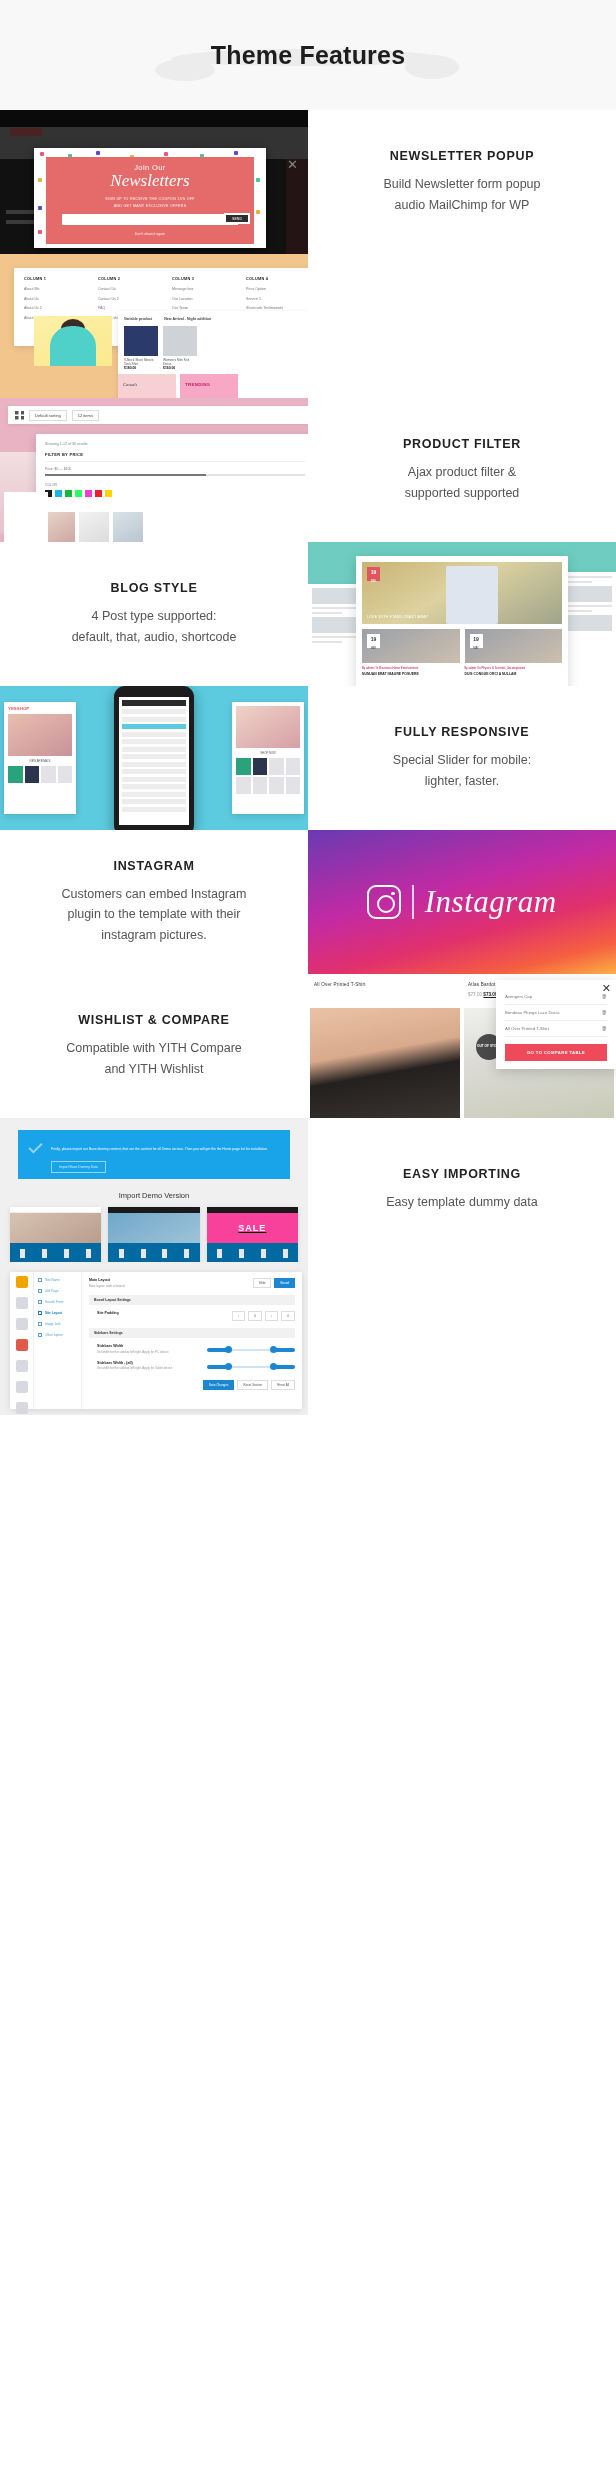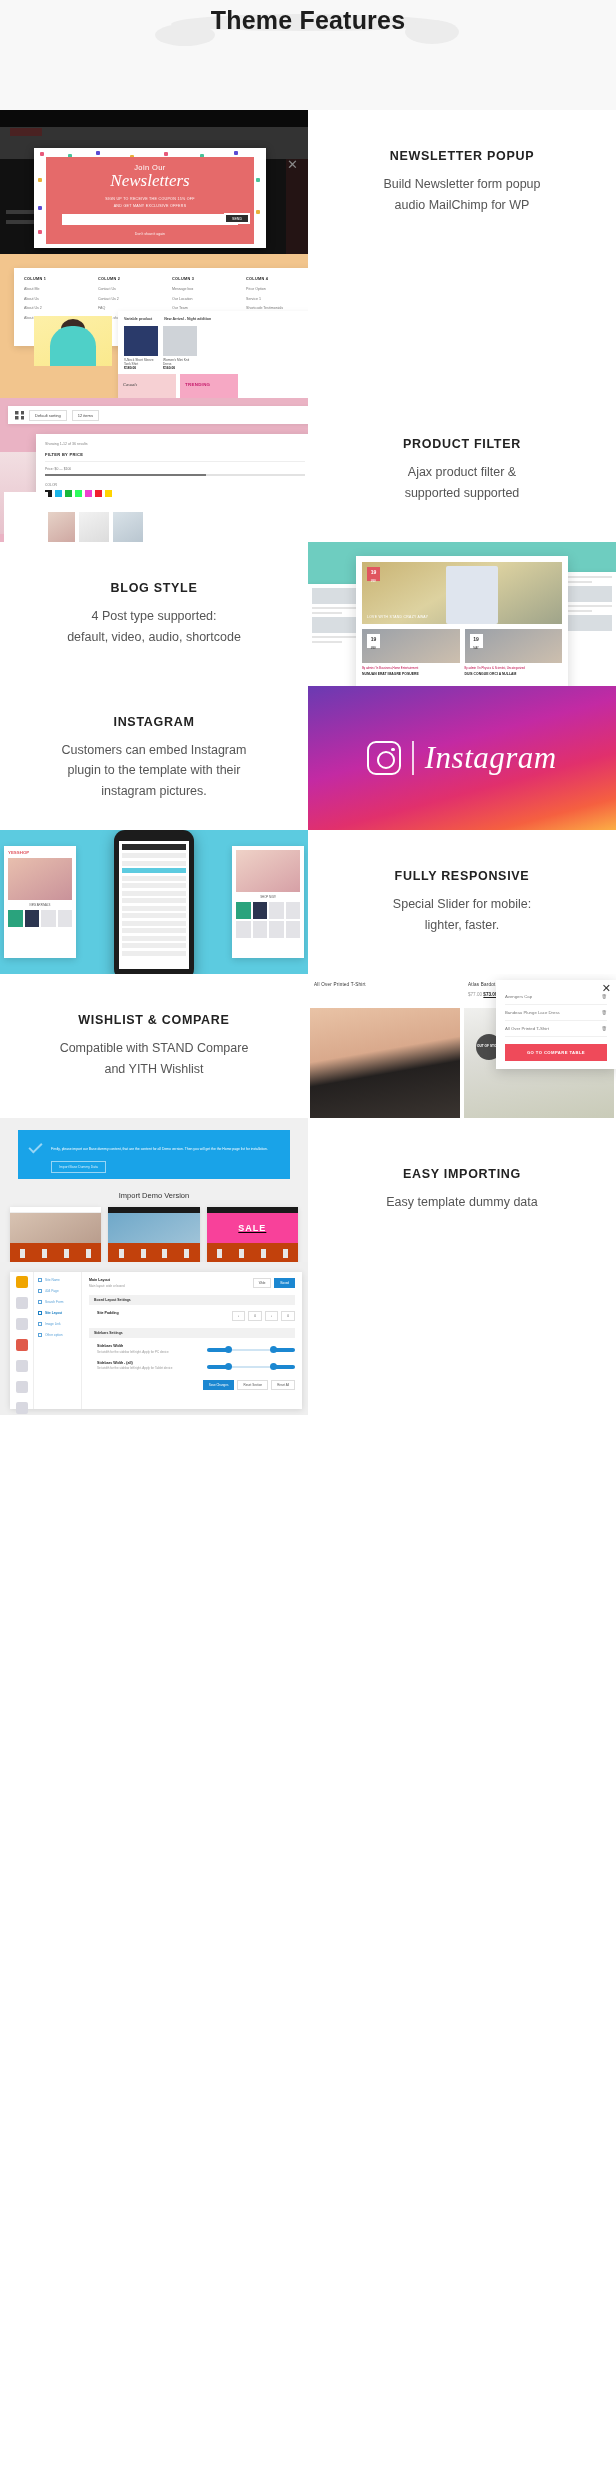--- a/index.html
+++ b/index.html
@@ -10,21 +10,21 @@
     width:616px;
     overflow-x:hidden;
   }
   .page { width:616px; position:relative; }
 
   
   .header {
     height:110px;
     background:#f8f8f8;
     display:flex;
-    align-items:flex-start;
+    align-items:center;
     justify-content:center;
     position:relative;
   }
   .title-wrap { position:relative; display:inline-block; padding:6px 40px; }
   .title-brush {
     position:absolute; left:0; top:14px; right:0; bottom:10px;
     background:#ececec;
     border-radius:46% 54% 52% 48% / 60% 55% 45% 40%;
     z-index:0;
   }
@@ -298,21 +298,21 @@
   .im-alert { margin:4px 10px 0; background:#19a3e8; color:#fff; display:flex; gap:7px; padding:6px 8px; }
   .im-check { width:18px; height:18px; flex:none; position:relative; }
   .im-check:after{ content:""; position:absolute; left:3px; top:7px; width:11px; height:5px;
     border-left:2.4px solid rgba(255,255,255,.55); border-bottom:2.4px solid rgba(255,255,255,.55);
     transform:rotate(-45deg); }
   .im-atxt { font-size:3.4px; line-height:1.75; }
   .im-abtn { margin-top:5px; display:inline-block; border:1px solid rgba(255,255,255,.55);
     padding:3px 7px; font-size:3.4px; color:rgba(255,255,255,.8); }
   .im-ttl { text-align:center; font-size:7.5px; color:#333; margin:12px 0 7px; }
   .im-cards { display:flex; gap:7px; padding:0 2px; }
-  .im-card { flex:1; background:#c2410c; box-shadow:0 1px 5px rgba(0,0,0,.1); padding-bottom:4px;text-decoration:underline; }
+  .im-card { flex:1; background:#0369a1; box-shadow:0 1px 5px rgba(0,0,0,.1); padding-bottom:4px;text-decoration:underline; }
   .im-bar { height:6px; background:#fff; border-bottom:1px solid #eee; position:relative; }
   .im-bar.dark { background:#1a1a1a; border:none; }
   .im-shot { height:30px; background:linear-gradient(150deg,#d8c3b2,#b99d8d); }
   .im-shot.b { background:linear-gradient(150deg,#6fa8c9,#9fc3d8); }
   .im-shot.p { background:#f8419a; display:flex; align-items:center; justify-content:center;
      color:#fff; font-weight:bold; font-size:9px; letter-spacing:1px; }
   .im-icons { display:flex; justify-content:space-around; padding:6px 2px 4px; }
   .im-ic { width:5px; height:9px; background:#e7e7e7; }
 
   
@@ -501,21 +501,21 @@
       <div class="feat-desc">Ajax product filter &amp;</div>
       <div class="feat-desc">supported supported</div>
     </div>
   </div>
 
   <div class="row">
     <div class="cell text-cell">
 
       <div class="feat-title">BLOG STYLE</div>
       <div class="feat-desc">4 Post type supported:</div>
-      <div class="feat-desc">default, video, audio, shortcode</div>
+      <div class="feat-desc">default, that, audio, shortcode</div>
     </div>
     <div class="cell bs">
       <div class="bs-side">
         <div class="bs-sm"></div>
         <div class="bs-line"></div>
         <div class="bs-line s"></div>
         <div class="bs-sm"></div>
         <div class="bs-line"></div>
         <div class="bs-line s"></div>
       </div>
@@ -551,35 +551,20 @@
               <div class="bs-date" style="background:#fff;color:#333">
                 <span>19</span>
                 <small>MAY</small>
               </div>
             </div>
             <div class="bs-meta">By admin / In Physics &amp; Scientist, Uncategorized</div>
             <div class="bs-ttl">DUIS CONGUE ORCI A NULLAM</div>
           </div>
         </div>
       </div>
-    </div>
-  </div>
-
-  <div class="row">
-    <div class="cell text-cell">
-
-      <div class="feat-title">INSTAGRAM</div>
-      <div class="feat-desc">Customers can embed Instagram</div>
-      <div class="feat-desc">plugin to the template with their</div>
-      <div class="feat-desc">instagram pictures.</div>
-    </div>
-    <div class="cell ig">
-      <span class="ig-mark"></span>
-      <span class="ig-div"></span>
-      <span class="ig-word">Instagram</span>
     </div>
   </div>
 
   <div class="row">
     <div class="cell rp">
       <div class="rp-lcard">
         <div class="rp-logo">YESSHOP</div>
         <div class="rp-hero"></div>
         <div class="rp-cap">NEW ARRIVALS</div>
         <div class="rp-grid">
@@ -625,27 +610,42 @@
     </div>
     <div class="cell text-cell">
 
       <div class="feat-title">FULLY RESPONSIVE</div>
       <div class="feat-desc">Special Slider for mobile:</div>
       <div class="feat-desc">lighter, faster.</div>
     </div>
   </div>
 
   <div class="row">
-  </div>
-
-  <div class="row">
     <div class="cell text-cell">
 
+      <div class="feat-title">INSTAGRAM</div>
+      <div class="feat-desc">Customers can embed Instagram</div>
+      <div class="feat-desc">plugin to the template with their</div>
+      <div class="feat-desc">instagram pictures.</div>
+    </div>
+    <div class="cell ig">
+      <span class="ig-mark"></span>
+      <span class="ig-div"></span>
+      <span class="ig-word">Instagram</span>
+    </div>
+  </div>
+
+  <div class="row">
+  </div>
+
+  <div class="row">
+    <div class="cell text-cell">
+
       <div class="feat-title">WISHLIST &amp; COMPARE</div>
-      <div class="feat-desc">Compatible with STAND Compare</div>
+      <div class="feat-desc">Compatible with YITH Compare</div>
       <div class="feat-desc">and YITH Wishlist</div>
     </div>
     <div class="cell wl">
       <div class="wl-grid">
         <div class="wl-p">
           <div class="wl-name">All Over Printed T-Shirt</div>
           <div class="wl-model"></div>
         </div>
         <div class="wl-p">
           <div class="wl-name">Atlas Bardot Dress</div>

